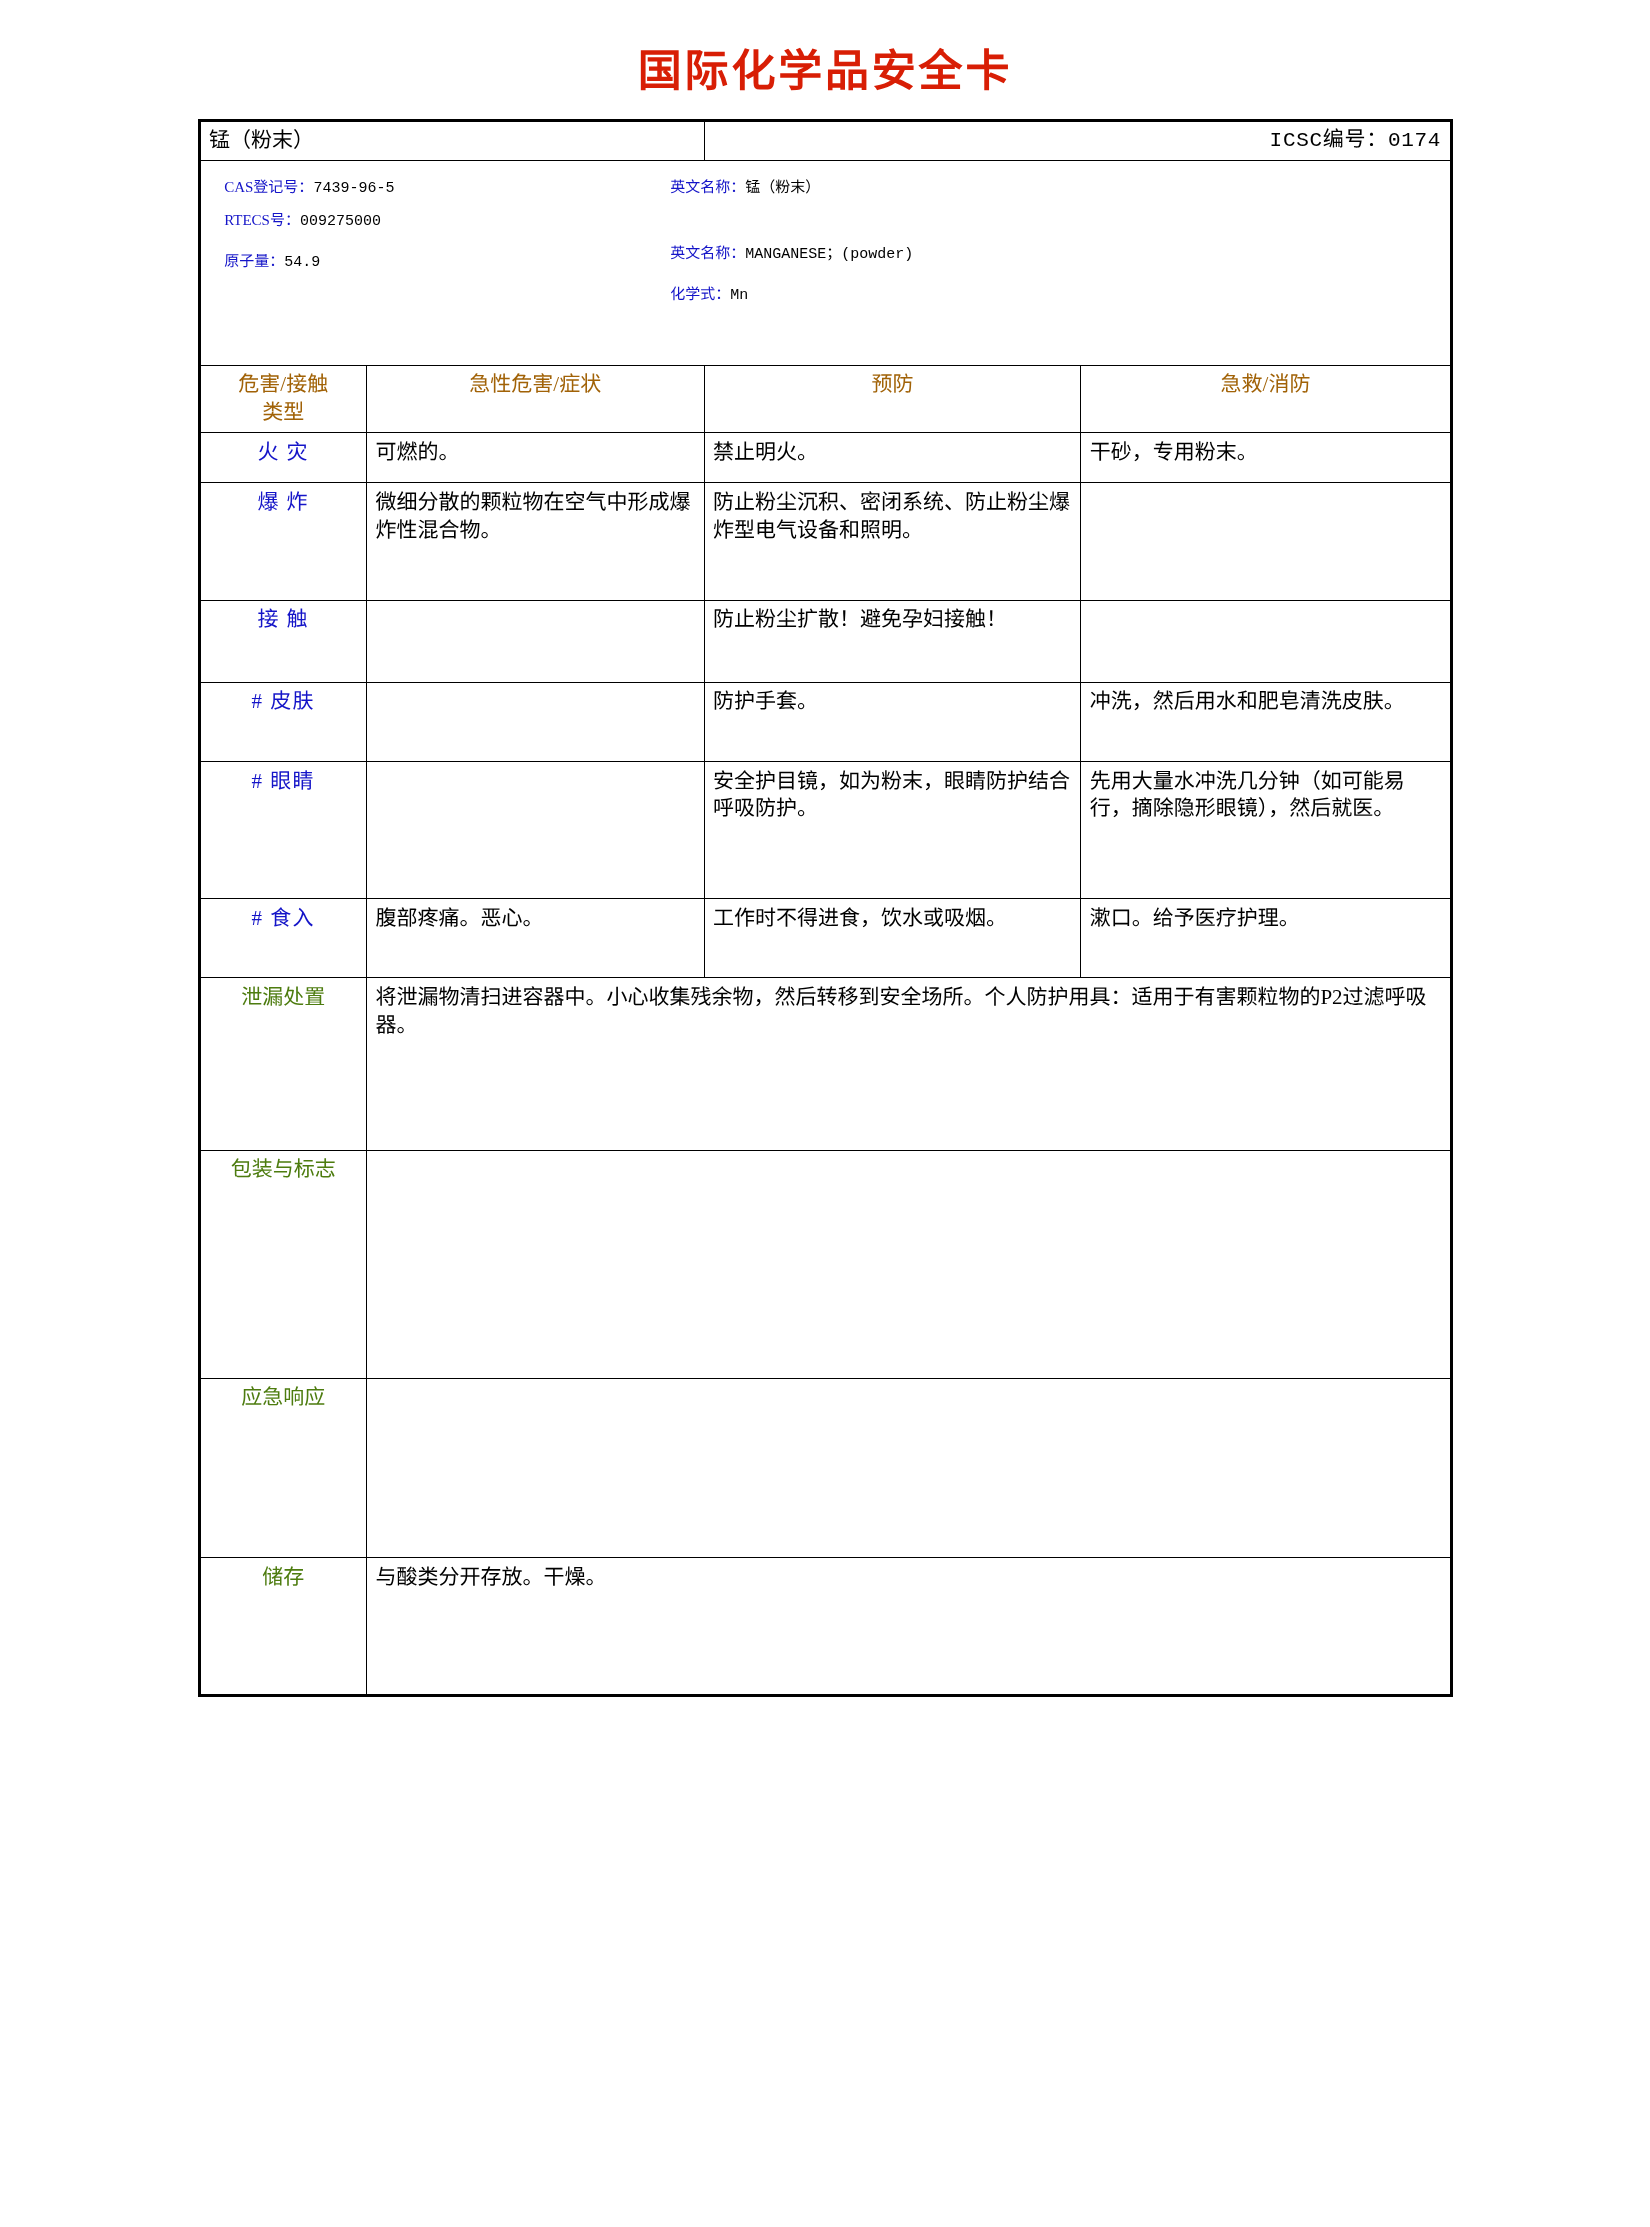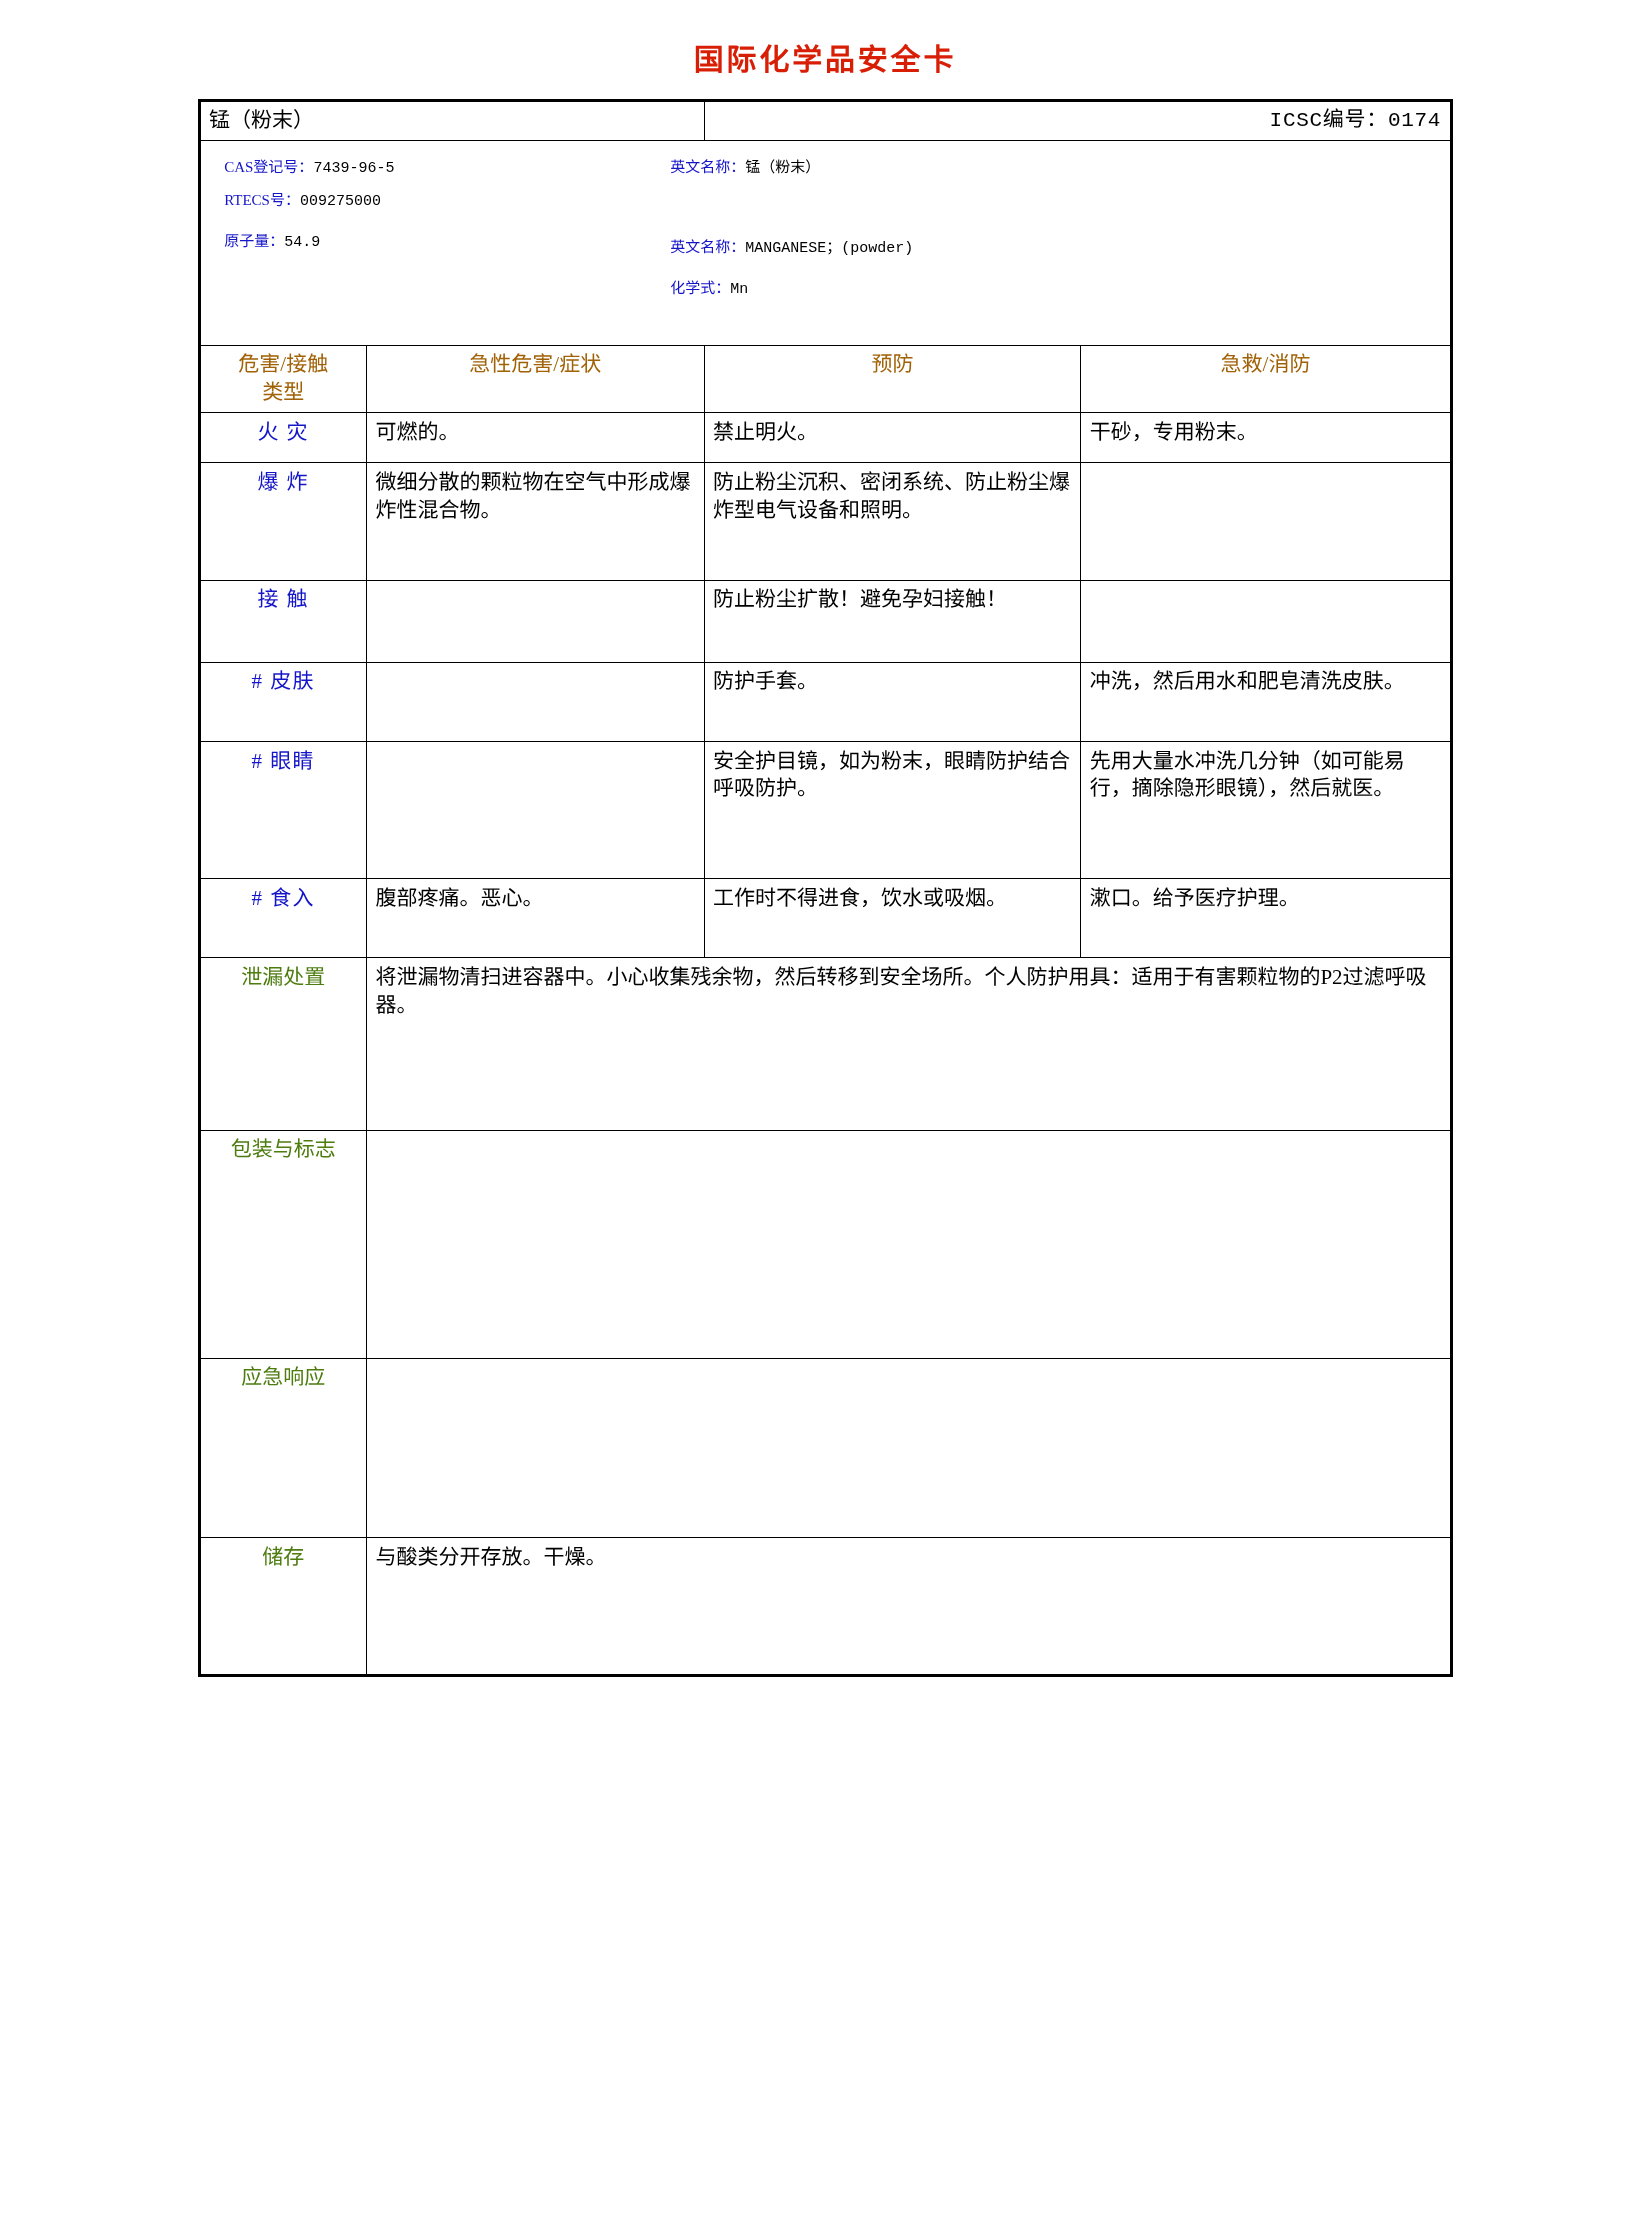--- a/index.html
+++ b/index.html
@@ -17,21 +17,21 @@
     min-height: 2227px;
     position: relative;
     box-sizing: border-box;
     padding: 0;
   }
   .doc-title {
     text-align: center;
     color: #d81e05;
     font-family: "Liberation Sans", "DejaVu Sans", sans-serif;
     font-weight: bold;
-    font-size: 30px;
+    font-size: 44px;
     letter-spacing: 2.8px;
     margin: 35px 0 19.5px 0;
   }
   .card {
     margin: 0 auto;
     width: 1255px;
     border: 2.8px solid #000;
     box-sizing: border-box;
     background: #fff;
   }
@@ -93,21 +93,21 @@
   }
   .ident-line {
     font-size: 15px;
     margin-bottom: 12.5px;
     white-space: nowrap;
   }
   .ident-line-sp {
     margin-top: 20px;
   }
   .ident-line-sp2 {
-    margin-top: 60px;
+    margin-top: 46px;
   }
   
   .colhdr td {
     text-align: center;
     color: #a16207;
     font-size: 24px;
     padding: 11px 7px;
     line-height: 1.35;
   }
   .rowlabel {

